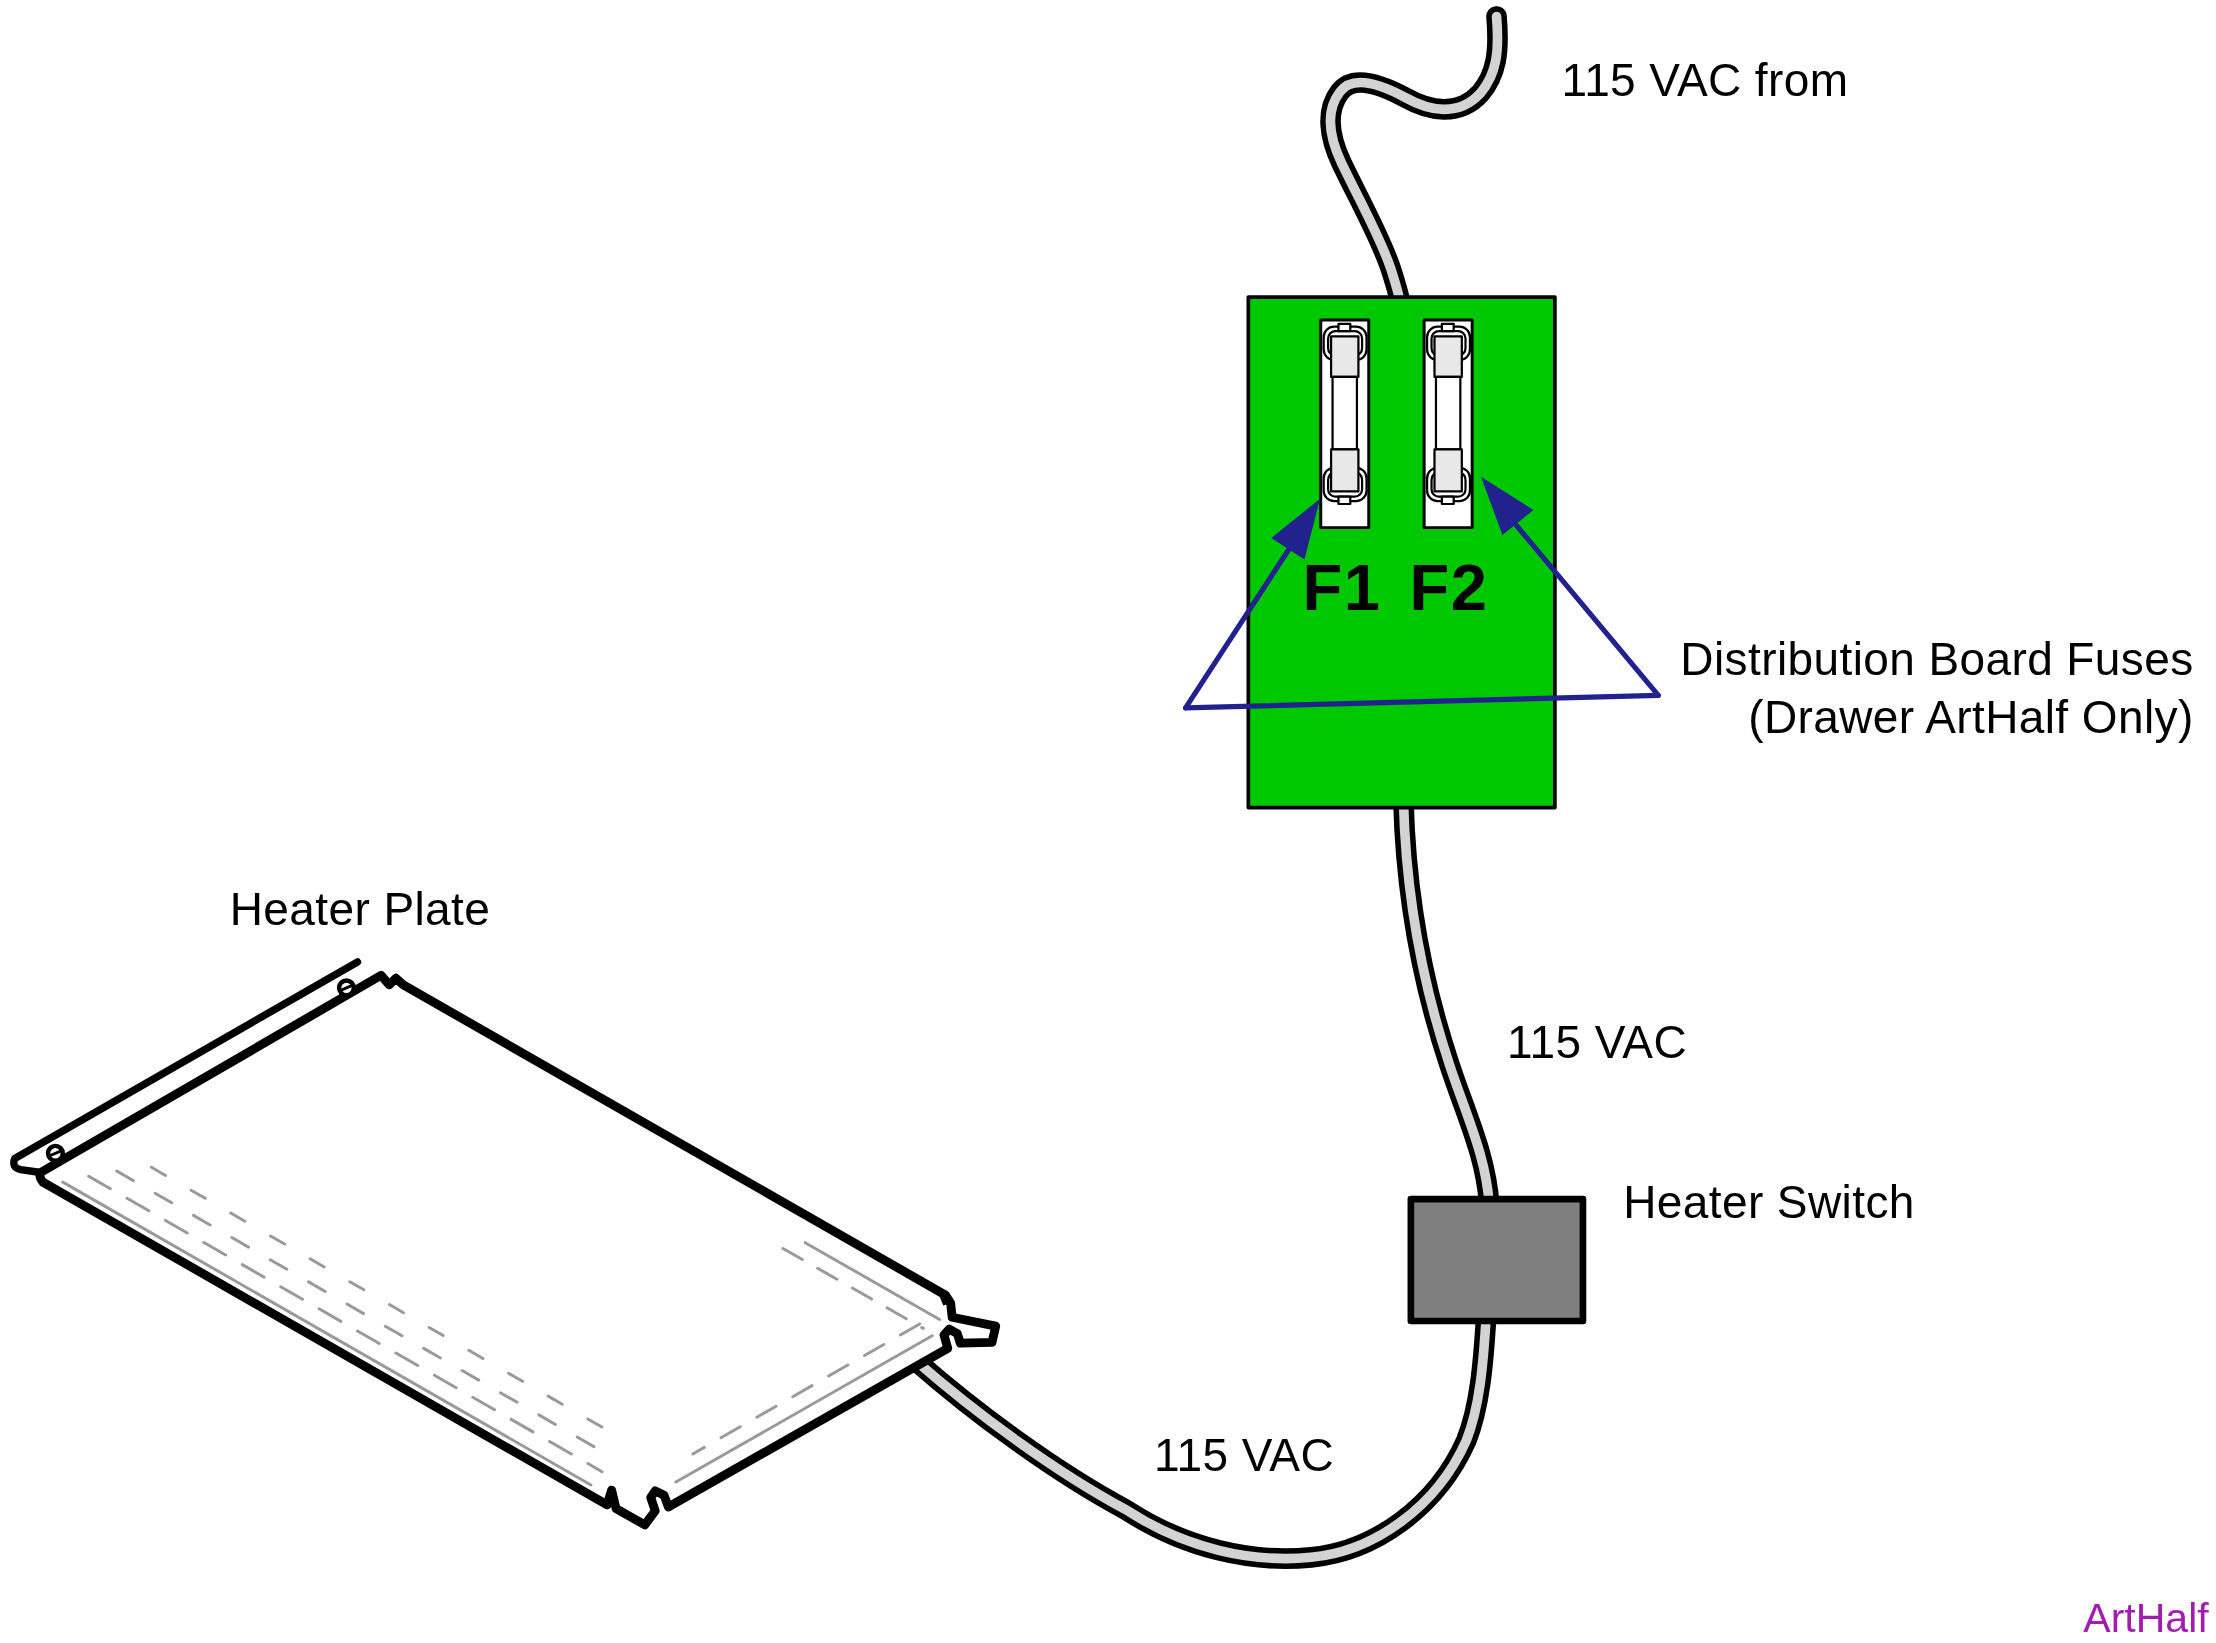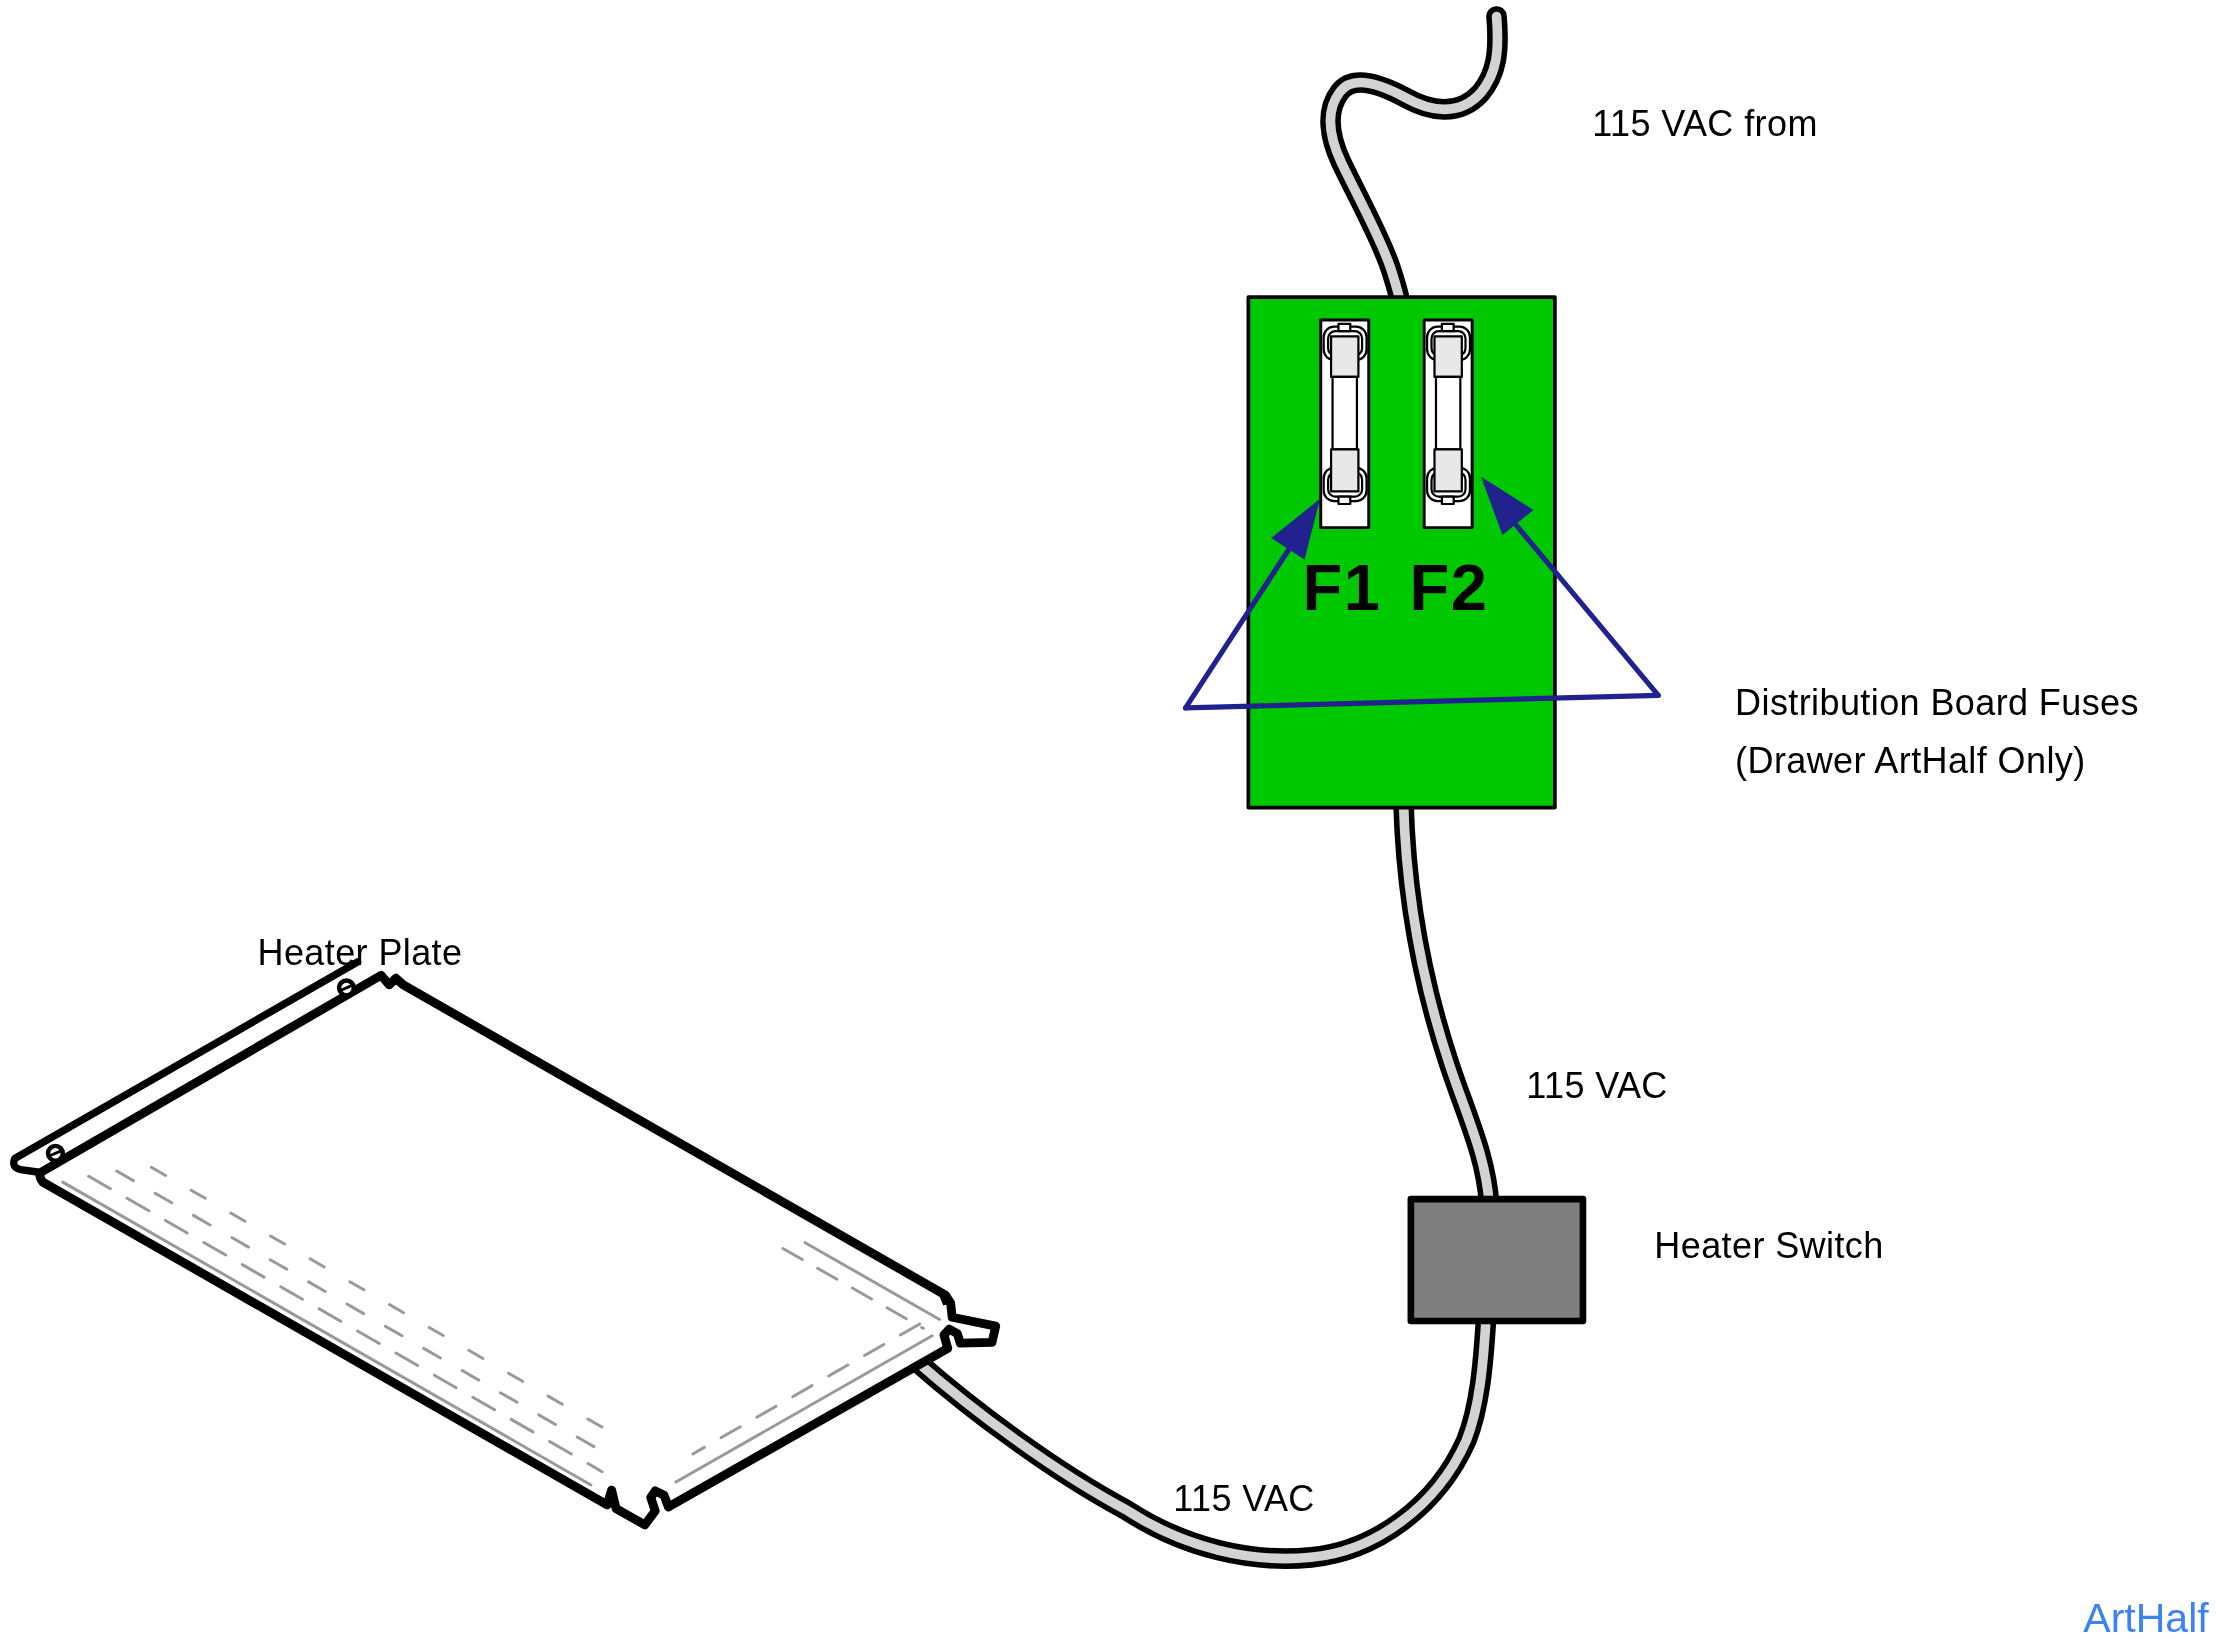--- a/index.html
+++ b/index.html
@@ -1,24 +1,24 @@
 <!DOCTYPE html>
 <html style="font-size:11.8px"><head>
 <meta charset="utf-8">
 <style>
   html,body{margin:0;padding:0;background:#ffffff;}
   #canvas{position:relative;width:2216px;height:1644px;background:#ffffff;overflow:hidden;
           font-family:"Liberation Sans", sans-serif;}
   #art{position:absolute;left:0;top:0;}
-  .label{position:absolute;transform:translate(-50%,-50%);text-align:left;
-         font-size:36px;line-height:58px;color:#000;white-space:nowrap;letter-spacing:0.4px;margin-top:44px;}
+  .label{position:absolute;transform:translate(-50%,-50%);text-align:right;
+         font-size:46px;line-height:58px;color:#000;white-space:nowrap;letter-spacing:0.4px;}
   .label div{white-space:nowrap;}
   .fuse-id{position:absolute;transform:translate(-50%,-50%);font-weight:bold;
            font-size:65px;color:#000;white-space:nowrap;letter-spacing:1.5px;text-align:right;}
-  .watermark{position:absolute;transform:translate(-50%,-50%);font-size:41px;color:#3b82f6;
+  .watermark{position:absolute;transform:translate(-50%,-50%);font-size:41px;color:#a21caf;
              white-space:nowrap;}
 </style>
 </head>
 <body>
 
 <div id="canvas">
 
   <svg id="art" width="2216" height="1644" viewBox="0 0 3000 2225" fill="none" stroke-linecap="round" stroke-linejoin="round">
 
     <g>

